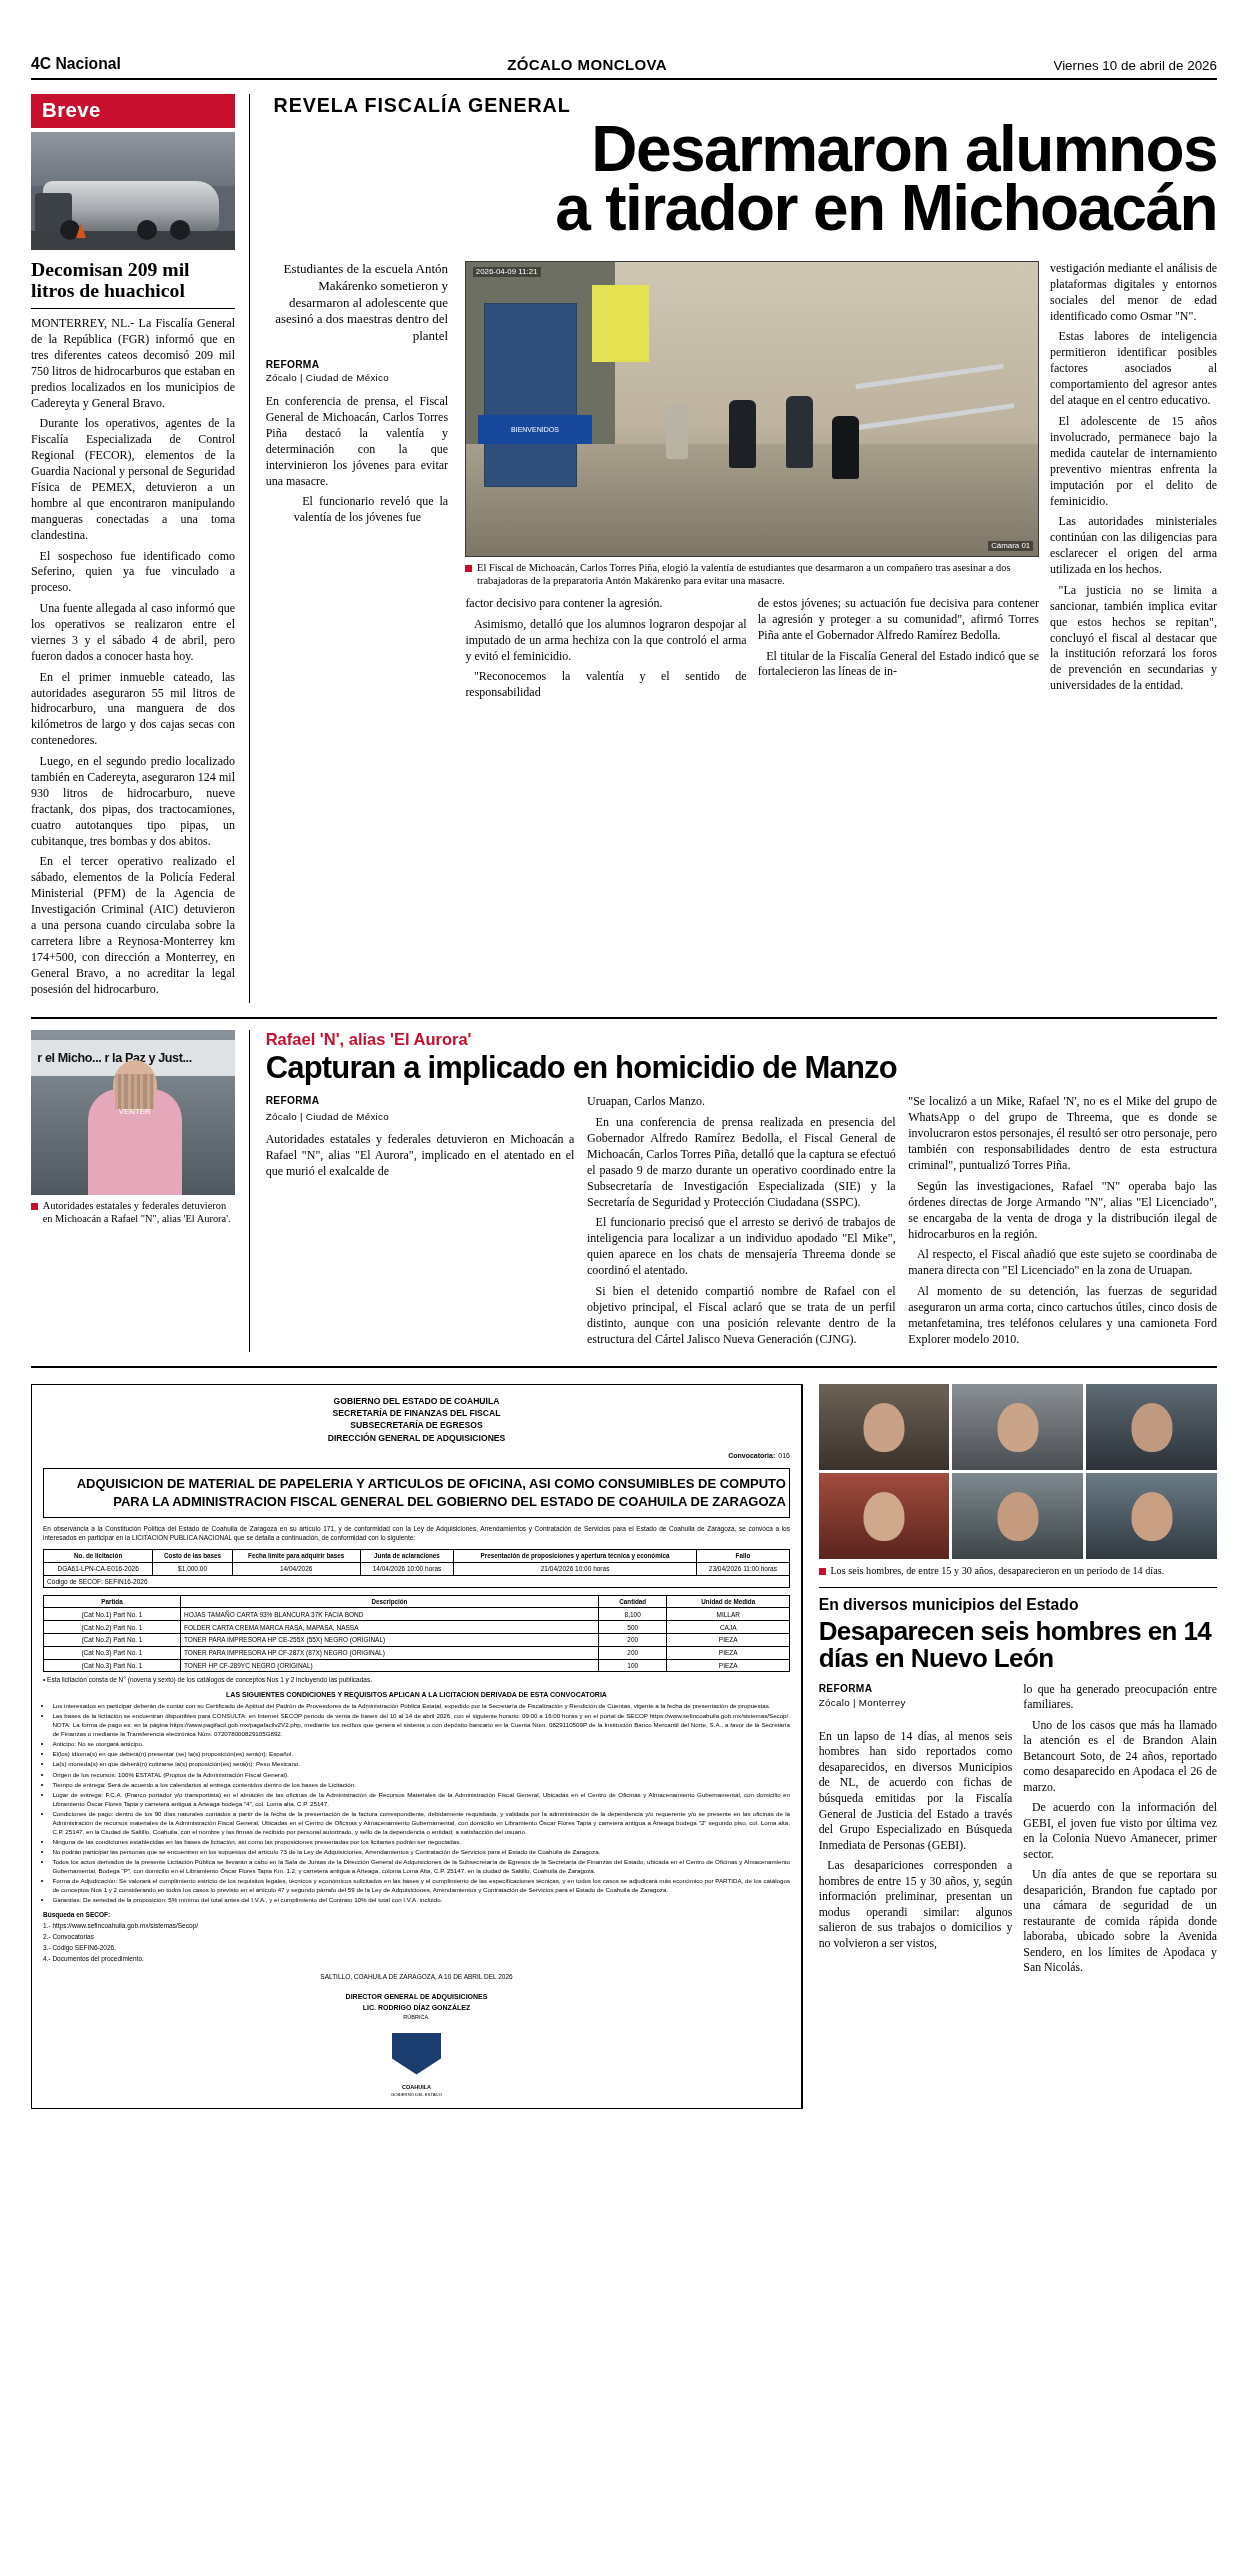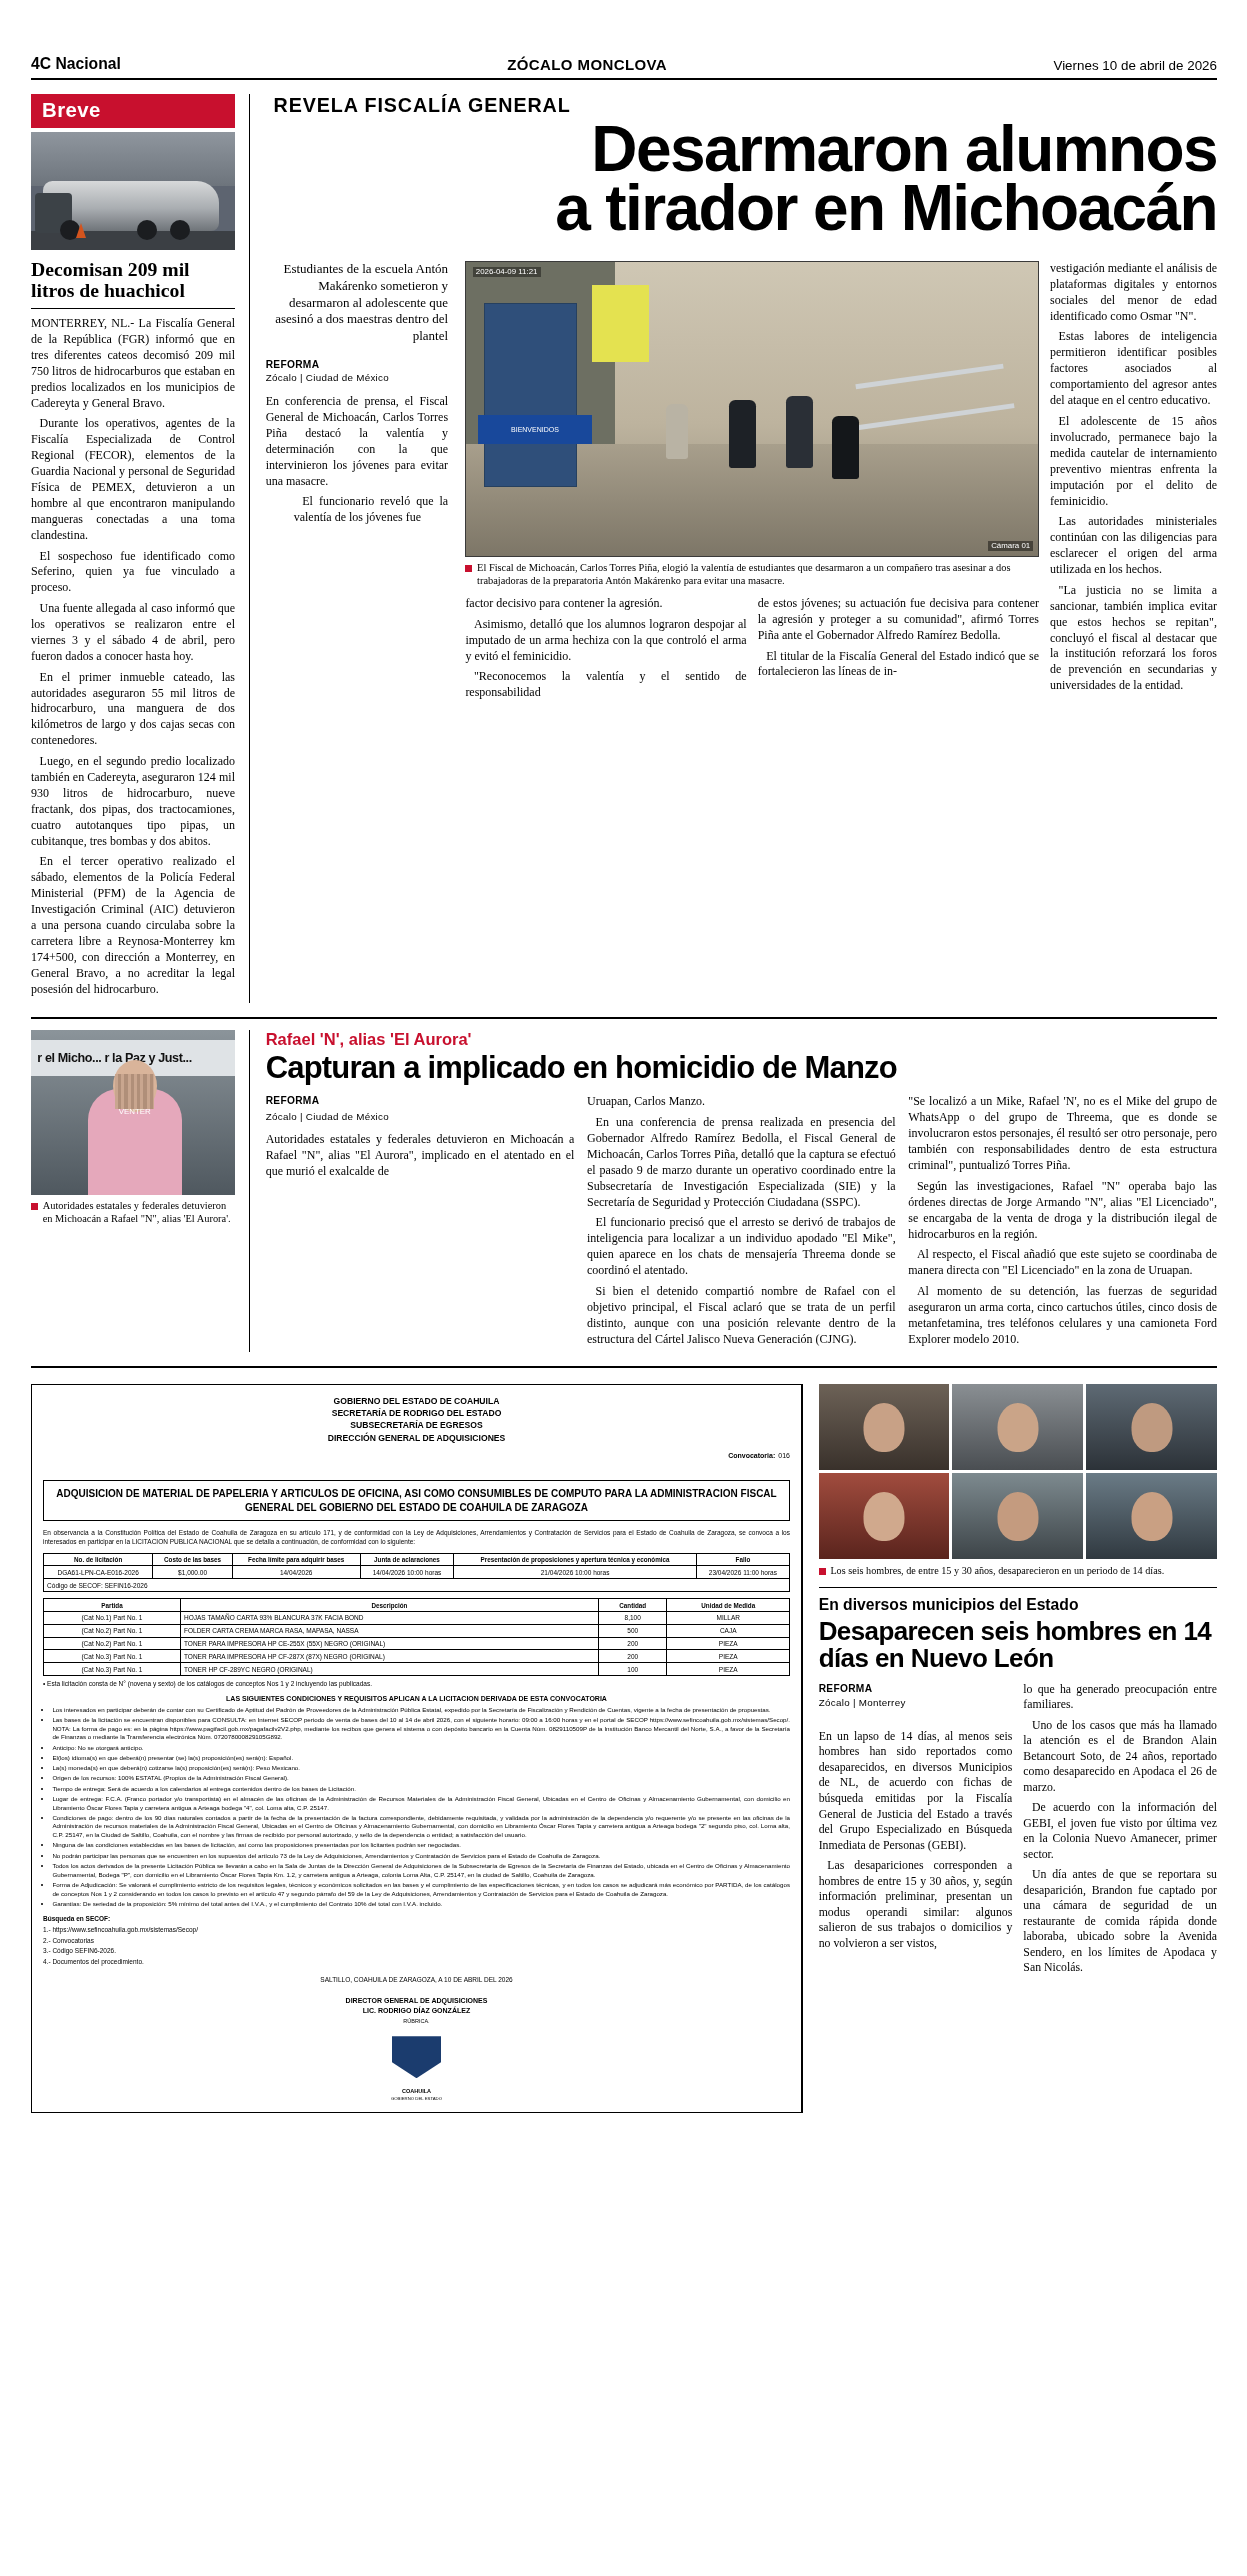--- a/index.html
+++ b/index.html
@@ -120,21 +120,21 @@
   
   .conv-wrap{display:flex;margin-top:15.7px;}
   .conv{
     width:771px;flex:0 0 771px;border:0.8px solid #000;padding:9.4px 11px 11px 11px;box-sizing:border-box;
     font-family:"Liberation Sans",sans-serif;
   }
   .conv .gov{text-align:center;font-size:8.6px;font-weight:bold;line-height:1.45;}
   .conv .convline{display:flex;justify-content:flex-end;font-size:7px;margin-top:7.9px;}
   .conv .convline b{margin-right:3.1px;}
   .conv .titlebox{
-    border:0.8px solid #000;text-align:center;font-weight:bold;font-size:10px;padding:5.5px 3.1px;margin-top:21px;line-height:1.4;
+    border:0.8px solid #000;text-align:right;font-weight:bold;font-size:13px;padding:5.5px 3.1px;margin-top:9px;line-height:1.4;
   }
   .conv .lead{font-size:6.5px;line-height:1.45;text-align:justify;margin-top:6.3px;}
   .conv table{width:100%;border-collapse:collapse;margin-top:6.3px;font-size:6.5px;}
   .conv table th,.conv table td{border:0.8px solid #000;padding:2.4px 3.1px;text-align:center;}
   .conv table th{font-weight:bold;font-size:6.3px;}
   .conv table td.desc{text-align:left;}
   .conv .note{font-size:6.5px;margin-top:3.9px;}
   .conv h4{font-size:7px;margin:7.9px 0 3.9px 0;text-align:center;font-weight:bold;}
   .conv ul{margin:0;padding-left:9.4px;}
   .conv li{font-size:6.2px;line-height:1.4;text-align:justify;margin-bottom:1.6px;}
@@ -307,21 +307,21 @@
     </div>
   </div>
 
   <div class="rule-thick"></div>
 
   <div class="conv-wrap">
 
     <div class="conv">
       <div class="gov">
         <div>GOBIERNO DEL ESTADO DE COAHUILA</div>
-        <div>SECRETARÍA DE RODRIGO DEL ESTADO</div>
+        <div>SECRETARÍA DE FINANZAS DEL FISCAL</div>
         <div>SUBSECRETARÍA DE EGRESOS</div>
         <div>DIRECCIÓN GENERAL DE ADQUISICIONES</div>
       </div>
       <div class="convline">
         <b>Convocatoria:</b>
         <span>016</span>
       </div>
       <div class="titlebox">ADQUISICION DE MATERIAL DE PAPELERIA Y ARTICULOS DE OFICINA, ASI COMO CONSUMIBLES DE COMPUTO PARA LA ADMINISTRACION FISCAL GENERAL DEL GOBIERNO DEL ESTADO DE COAHUILA DE ZARAGOZA</div>
       <div class="lead">En observancia a la Constitución Política del Estado de Coahuila de Zaragoza en su artículo 171, y de conformidad con la Ley de Adquisiciones, Arrendamientos y Contratación de Servicios para el Estado de Coahuila de Zaragoza, se convoca a los interesados en participar en la LICITACION PUBLICA NACIONAL que se detalla a continuación, de conformidad con lo siguiente:</div>
 

